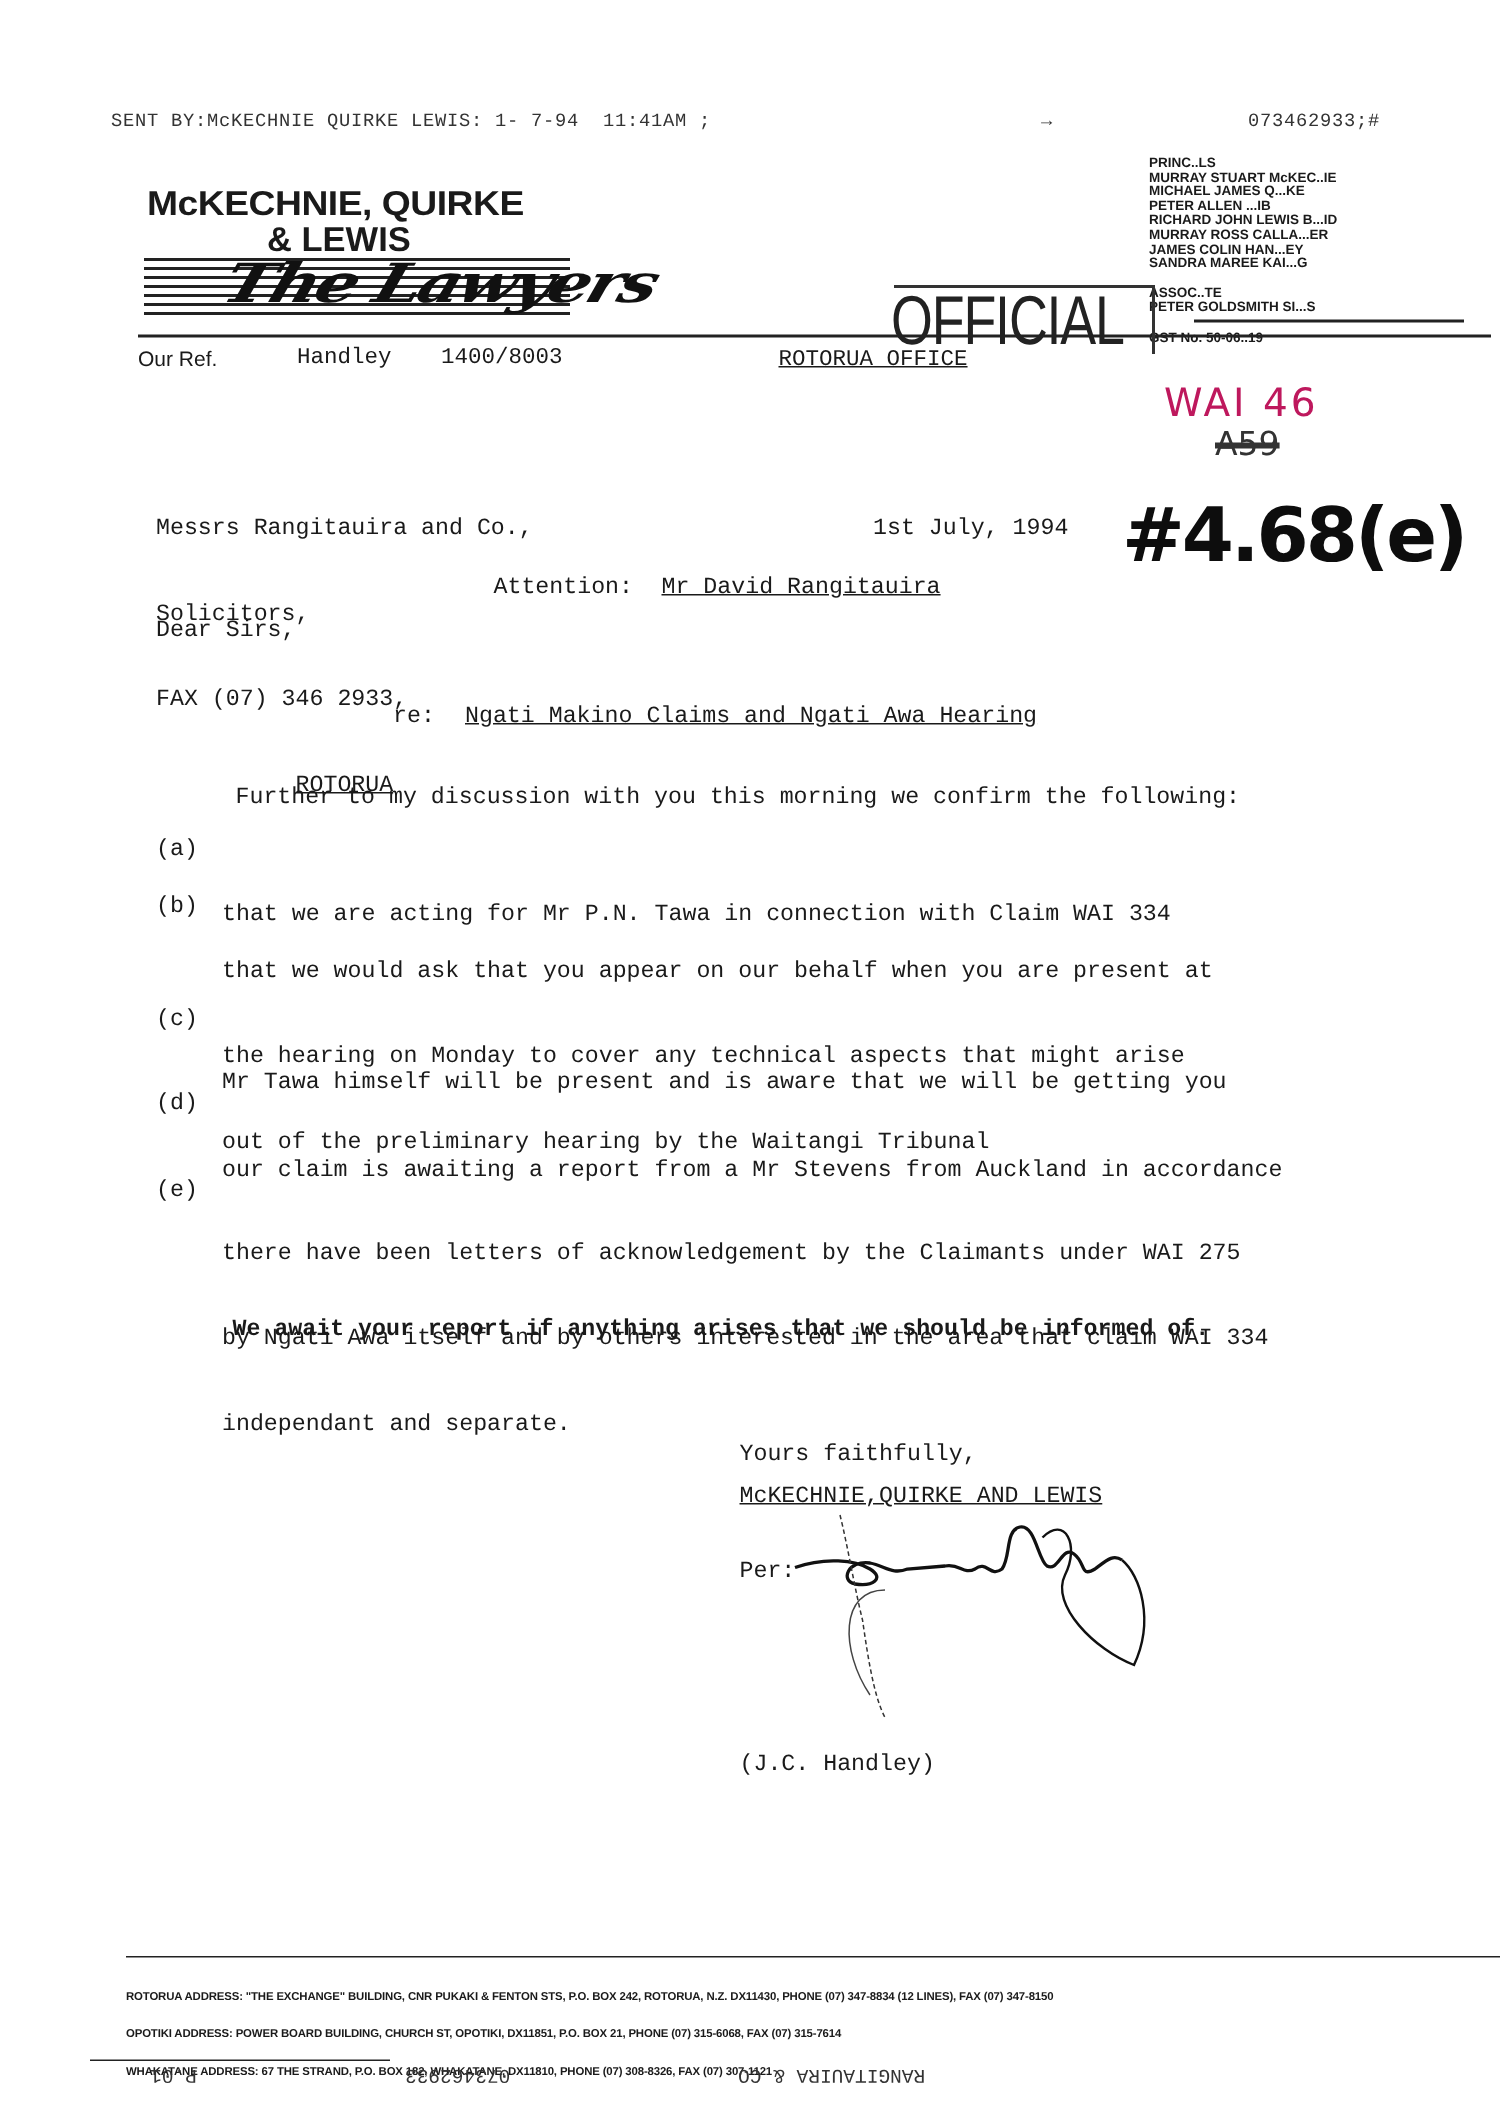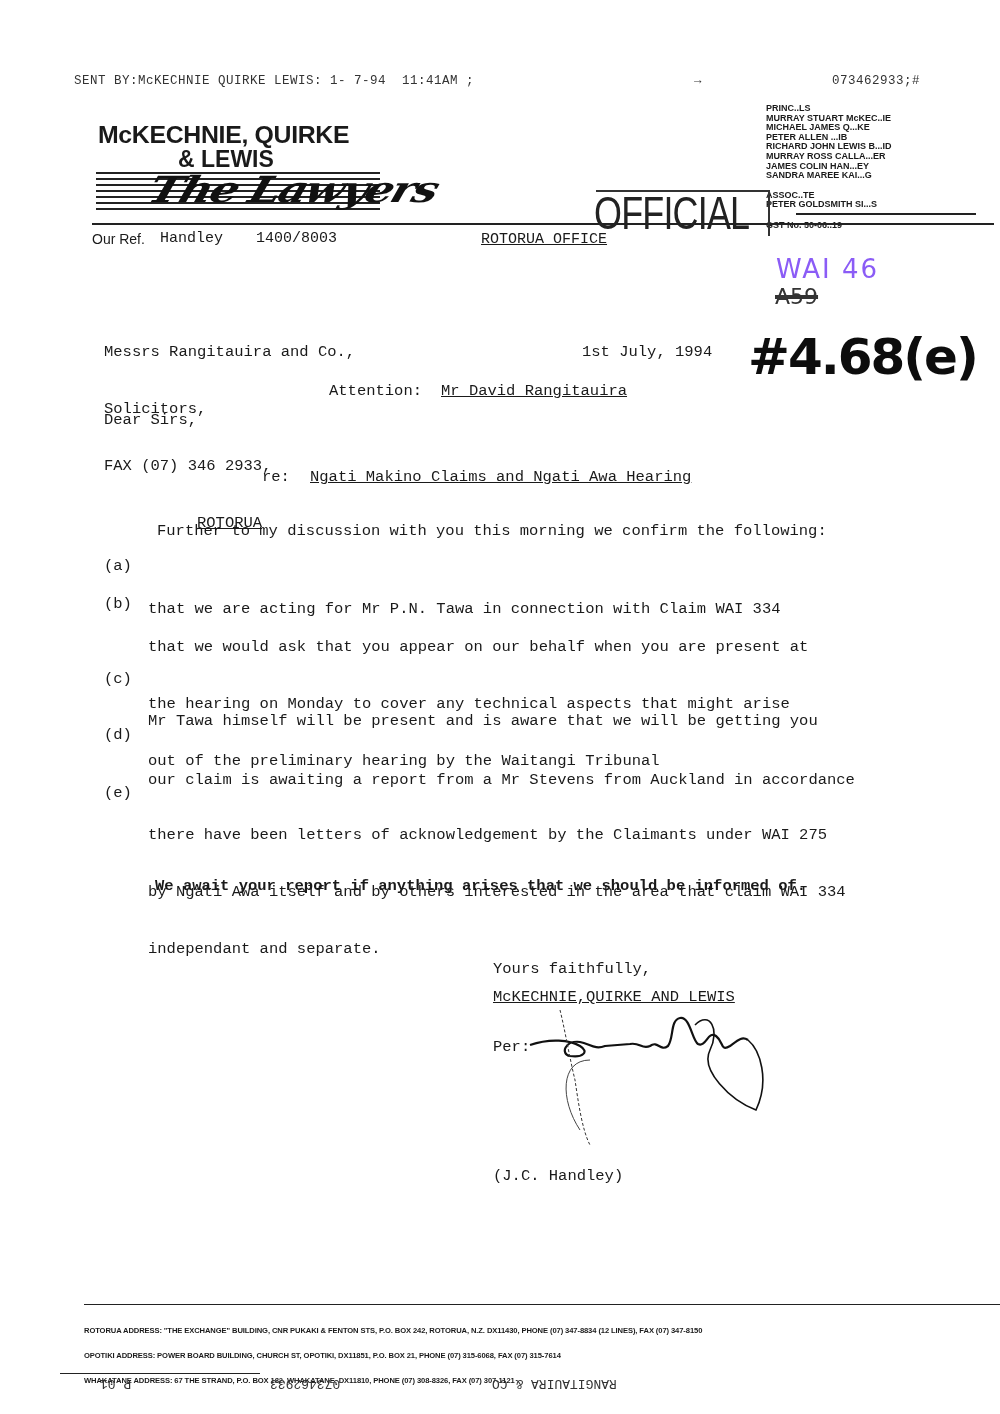--- a/index.html
+++ b/index.html
@@ -10,21 +10,21 @@
   .fax-header { top: 74px; font-size: 12.5px; letter-spacing: 0.5px; color: #333; white-space: pre; }
   .logo-line1 { left: 98px; top: 122px; font-size: 23px; font-weight: bold; letter-spacing: -0.3px; transform: scaleX(1.08); transform-origin: left; }
   .logo-line2 { left: 178px; top: 146px; font-size: 23px; font-weight: bold; }
   .logo-lines { left: 96px; top: 172px; width: 284px; height: 44px; }
   .logo-lines div { height: 2px; background: #222; margin-bottom: 4px; }
   .logo-script { left: 150px; top: 168px; font-family: "DejaVu Serif", serif; font-style: italic; font-weight: bold; font-size: 36px; transform: skewX(-18deg) scaleX(1.25); transform-origin: left; color:#111; letter-spacing: -2px; }
   .rule { height: 2px; background: #222; }
   .partners { right: 24px; top: 104px; width: 210px; font-size: 9px; line-height: 9.6px; font-weight: bold; }
   .partners .blank { height: 10px; }
   .ref-label { font-size: 14px; }
-  .ref-mono { font-size: 15px; }
+  .ref-mono { font-size: 15px; margin-left: 38px; }
   .stamp { left: 596px; top: 190px; width: 172px; height: 44px; border: 2px solid #333; border-left: none; border-bottom: none; }
   .stamp-text { left: 594px; top: 186px; font-size: 46px; letter-spacing: -1px; font-family: "Liberation Sans", sans-serif; transform: scaleX(0.78); transform-origin: left; color:#222; }
   .hand { font-family: "DejaVu Sans", sans-serif; }
   .body-text { font-size: 15.5px; line-height: 19px; white-space: pre; }
   .ul { text-decoration: underline; text-align: center; }
   .footer { left: 84px; top: 1310px; font-size: 7.6px; line-height: 8.4px; font-weight: bold; white-space: pre; letter-spacing: -0.1px; }
   .upside { transform: rotate(180deg); font-size: 13px; color: #333; }
 </style>
 </head>
 <body>
@@ -65,22 +65,22 @@
 <div class="abs rule" style="left:92px; top:223px; width:902px;"></div>
 
 <div class="abs sans ref-label" style="left:92px; top:231px;">Our Ref.</div>
 <div class="abs mono ref-mono" style="left:160px; top:230px;">Handley</div>
 <div class="abs mono ref-mono" style="left:256px; top:230px;">1400/8003</div>
 <div class="abs mono ref-mono ul" style="left:481px; top:231px;">ROTORUA OFFICE</div>
 
 <div class="abs stamp"></div>
 <div class="abs stamp-text">OFFICIAL</div>
 
-<div class="abs hand" style="left:776px; top:254px; font-size:26px; letter-spacing:2px; color:#8b5cf6;">WAI 46</div>
-<div class="abs hand" style="left:775px; top:284px; font-size:22px; color:#333; text-decoration: line-through; text-decoration-thickness: 4px;">A59</div>
+<div class="abs hand" style="left:776px; top:254px; font-size:26px; letter-spacing:2px; color:#be185d;">WAI 46</div>
+<div class="abs hand" style="left:810px; top:284px; font-size:22px; color:#333; text-decoration: line-through; text-decoration-thickness: 4px;">A59</div>
 <div class="abs hand" style="left:748px; top:328px; font-size:50px; font-weight:bold; letter-spacing:-2px; color:#0d0d0d;">#4.68(e)</div>
 
 <div class="abs mono body-text" style="left:104px; top:305px;">
   <div>Messrs Rangitauira and Co.,</div>
   <div>Solicitors,</div>
   <div>FAX (07) 346 2933,</div>
   <div class="ul">ROTORUA</div>
 </div>
 <div class="abs mono body-text" style="left:582px; top:343px;">1st July, 1994</div>
 <div class="abs mono body-text" style="left:329px; top:382px;">Attention:</div>

